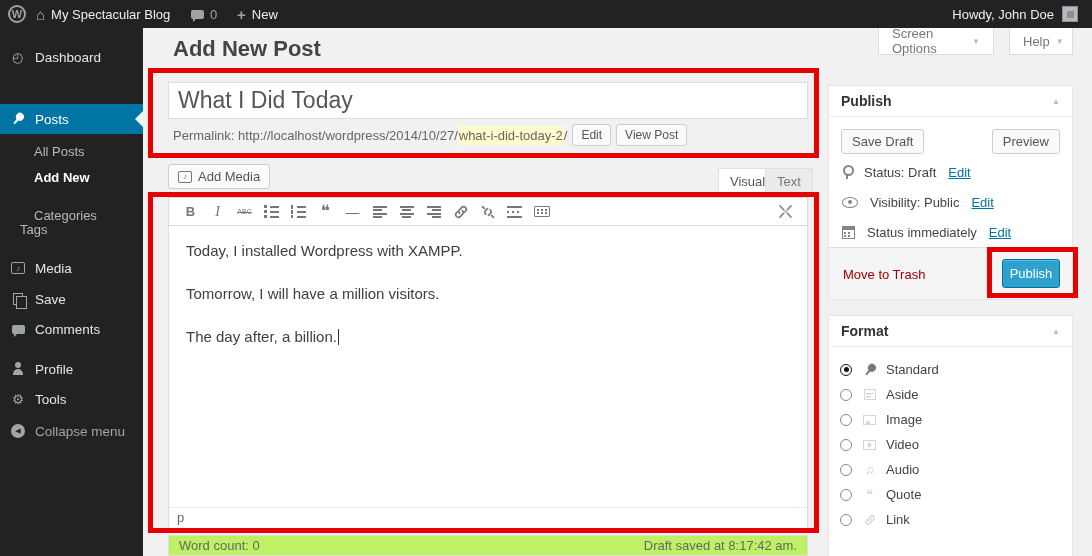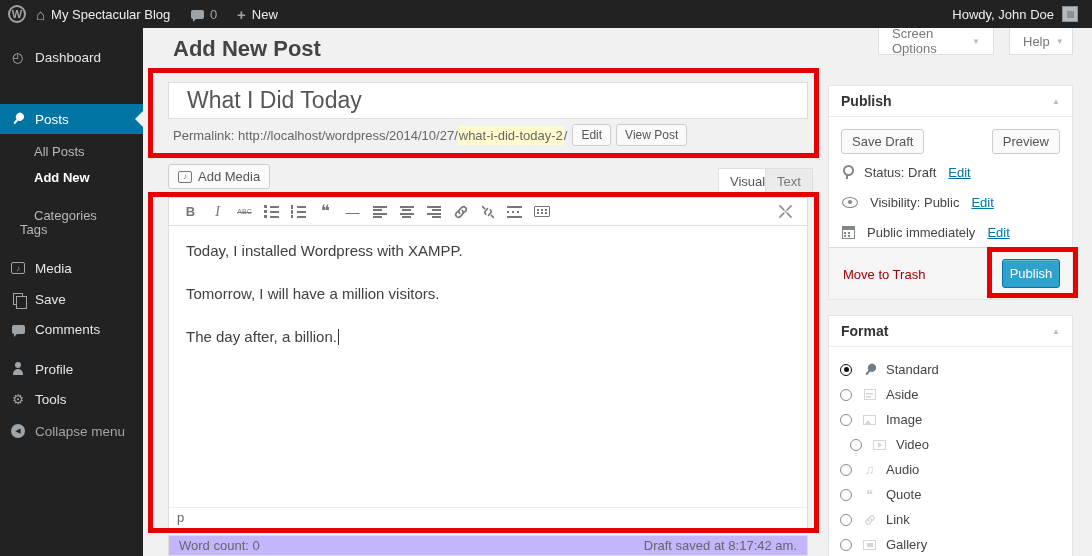--- a/index.html
+++ b/index.html
@@ -47,21 +47,21 @@
 
   
   .page-title { position:absolute; left:173px; top:36px; font-size:22px; color:#444; }
   .top-tab { position:absolute; top:28px; height:27px; background:#fff; border:1px solid #ddd; border-top:none; color:#777; font-size:13px; display:flex; align-items:center; gap:6px; padding:0 13px; cursor:pointer; }
   .top-tab .tri { font-size:8px; color:#b4b9be; }
 
   
   .annotation { position:absolute; border:5px solid #e60000; pointer-events:none; z-index:50; }
 
   
-  .title-input { position:absolute; left:168px; top:82px; width:640px; height:37px; border:1px solid #ddd; background:#fff; font-family:"Liberation Sans","DejaVu Sans",sans-serif; font-size:23px; color:#565656; padding:0 18px; outline:none; }
+  .title-input { position:absolute; left:168px; top:82px; width:640px; height:37px; border:1px solid #ddd; background:#fff; font-family:"Liberation Sans","DejaVu Sans",sans-serif; font-size:23px; color:#565656; padding:0 9px; outline:none; }
   .permalink-row { position:absolute; left:173px; top:123px; width:635px; height:24px; display:flex; align-items:center; font-size:13px; color:#666; }
   .slug { background:#fffbcc; padding:2px 1px; }
   .btn-small { border:1px solid #ccc; background:#fafafa; border-radius:3px; color:#555; font-size:12px; height:22px; padding:0 8px; margin-left:5px; display:flex; align-items:center; cursor:pointer; }
 
   
   .addmedia-btn { position:absolute; left:168px; top:164px; height:25px; border:1px solid #ccc; background:#fafafa; border-radius:3px; color:#555; font-size:13px; display:flex; align-items:center; gap:6px; padding:0 9px; cursor:pointer; }
   .editor-tab { position:absolute; top:168px; height:26px; font-size:13px; display:flex; align-items:center; padding:0 11px; cursor:pointer; }
   .editor-tab.visual { left:718px; background:#fff; border:1px solid #dfdfdf; color:#555; }
   .editor-tab.text { left:765px; background:#ebebeb; border:1px solid #dfdfdf; color:#777; }
 
@@ -91,21 +91,21 @@
     background-size:15px 2px,15px 2px,15px 2px; background-position:0 0,0 5px,0 10px; }
   .tb-sink { width:16px; height:11px; border:1px solid #777; border-radius:1px; background-repeat:no-repeat;
     background-image:repeating-linear-gradient(90deg,#777 0 2px,transparent 2px 4px),repeating-linear-gradient(90deg,#777 0 2px,transparent 2px 4px);
     background-size:10px 2px,10px 2px; background-position:2px 2px,2px 5px; }
   .tb-expand { margin-left:auto; color:#8a8e93; }
   .editor-content { position:absolute; left:0; top:29px; right:0; bottom:22px; padding:13px 17px; font-size:15px; color:#404040; overflow:hidden; cursor:text; }
   .editor-content p { margin:0 0 22px; line-height:21px; }
   .caret { display:inline-block; width:1px; height:16px; background:#333; vertical-align:-3px; margin-left:1px; }
   .editor-statusbar { position:absolute; left:0; bottom:0; width:100%; height:22px; border-top:1px solid #eee; font-size:13px; color:#666; padding:2px 8px; }
 
-  .wordcount-bar { position:absolute; left:168px; top:535px; width:640px; height:21px; background:#c4b5fd; border:1px solid #dedede; font-size:13px; color:#666; display:flex; align-items:center; justify-content:space-between; padding:0 10px; }
+  .wordcount-bar { position:absolute; left:168px; top:535px; width:640px; height:21px; background:#bef264; border:1px solid #dedede; font-size:13px; color:#666; display:flex; align-items:center; justify-content:space-between; padding:0 10px; }
 
   
   .postbox { position:absolute; left:828px; width:245px; background:#fff; border:1px solid #e5e5e5; }
   .postbox-header { height:31px; border-bottom:1px solid #eee; display:flex; align-items:center; justify-content:space-between; padding:0 12px; font-size:14px; font-weight:bold; color:#333; cursor:pointer; }
   .postbox-header .tri { font-size:8px; color:#b6bcc2; }
   .btn-secondary { position:absolute; height:25px; border:1px solid #ccc; background:#fafafa; border-radius:3px; color:#555; font-size:13px; display:flex; align-items:center; padding:0 10px; cursor:pointer; }
   .misc-row { position:absolute; left:13px; display:flex; align-items:center; gap:12px; font-size:13px; color:#444; }
   .misc-row a { color:#0074a2; }
   .i-mappin { width:10px; height:15px; position:relative; }
   .i-mappin::before { content:""; position:absolute; left:1px; top:0; width:7px; height:7px; border-radius:50%; border:2px solid #82878c; }
@@ -329,21 +329,21 @@
       <span><span>Status:</span> <span>Draft</span></span>
       <a style="text-decoration:underline; cursor:pointer;">Edit</a>
     </div>
     <div class="misc-row" style="top:109px;">
       <span class="i-eye"></span>
       <span><span>Visibility:</span> <span>Public</span></span>
       <a style="text-decoration:underline; cursor:pointer;">Edit</a>
     </div>
     <div class="misc-row" style="top:139px;">
       <span class="i-cal"></span>
-      <span>Public immediately</span>
+      <span>Status immediately</span>
       <a style="text-decoration:underline; cursor:pointer;">Edit</a>
     </div>
     <div class="publish-footer">
       <span class="trash-link">Move to Trash</span>
       <span class="btn-publish">Publish</span>
     </div>
   </div>
 
   <div class="postbox" style="top:315px; height:245px;">
     <div class="postbox-header">
@@ -364,21 +364,21 @@
         </span>
       <span class="lbl">Aside</span>
     </div>
     <div class="format-row" style="top:91px;">
       <span class="radio"></span>
       <span class="fmt-icon">
           <span class="i-image"></span>
         </span>
       <span class="lbl">Image</span>
     </div>
-    <div class="format-row" style="top:116px;padding-left:10px;">
+    <div class="format-row" style="top:116px;">
       <span class="radio"></span>
       <span class="fmt-icon">
           <span class="i-video"></span>
         </span>
       <span class="lbl">Video</span>
     </div>
     <div class="format-row" style="top:141px;">
       <span class="radio"></span>
       <span class="fmt-icon glyph-audio">♫</span>
       <span class="lbl">Audio</span>
@@ -391,26 +391,19 @@
     <div class="format-row" style="top:191px;">
       <span class="radio"></span>
       <span class="fmt-icon">
         <svg width="14" height="14" viewBox="0 0 20 20" fill="none" stroke="#d5d5d5" stroke-width="2" stroke-linecap="round">
           <path d="M8.5 11.5a3 3 0 0 1 0-4.2l2.6-2.6a3 3 0 0 1 4.2 4.2l-1.4 1.4"></path>
           <path d="M11.5 8.5a3 3 0 0 1 0 4.2l-2.6 2.6a3 3 0 0 1-4.2-4.2l1.4-1.4"></path>
         </svg>
       </span>
       <span class="lbl">Link</span>
     </div>
-    <div class="format-row" style="top:216px;">
-      <span class="radio"></span>
-      <span class="fmt-icon">
-          <span class="i-gallery"></span>
-        </span>
-      <span class="lbl">Gallery</span>
-    </div>
   </div>
 
   <div class="annotation" style="left:148px; top:68px; width:671px; height:90px;"></div>
   <div class="annotation" style="left:148px; top:192px; width:671px; height:341px;"></div>
   <div class="annotation" style="left:987px; top:247px; width:91px; height:51px;"></div>
 
 </div>
 
 </body></html>

